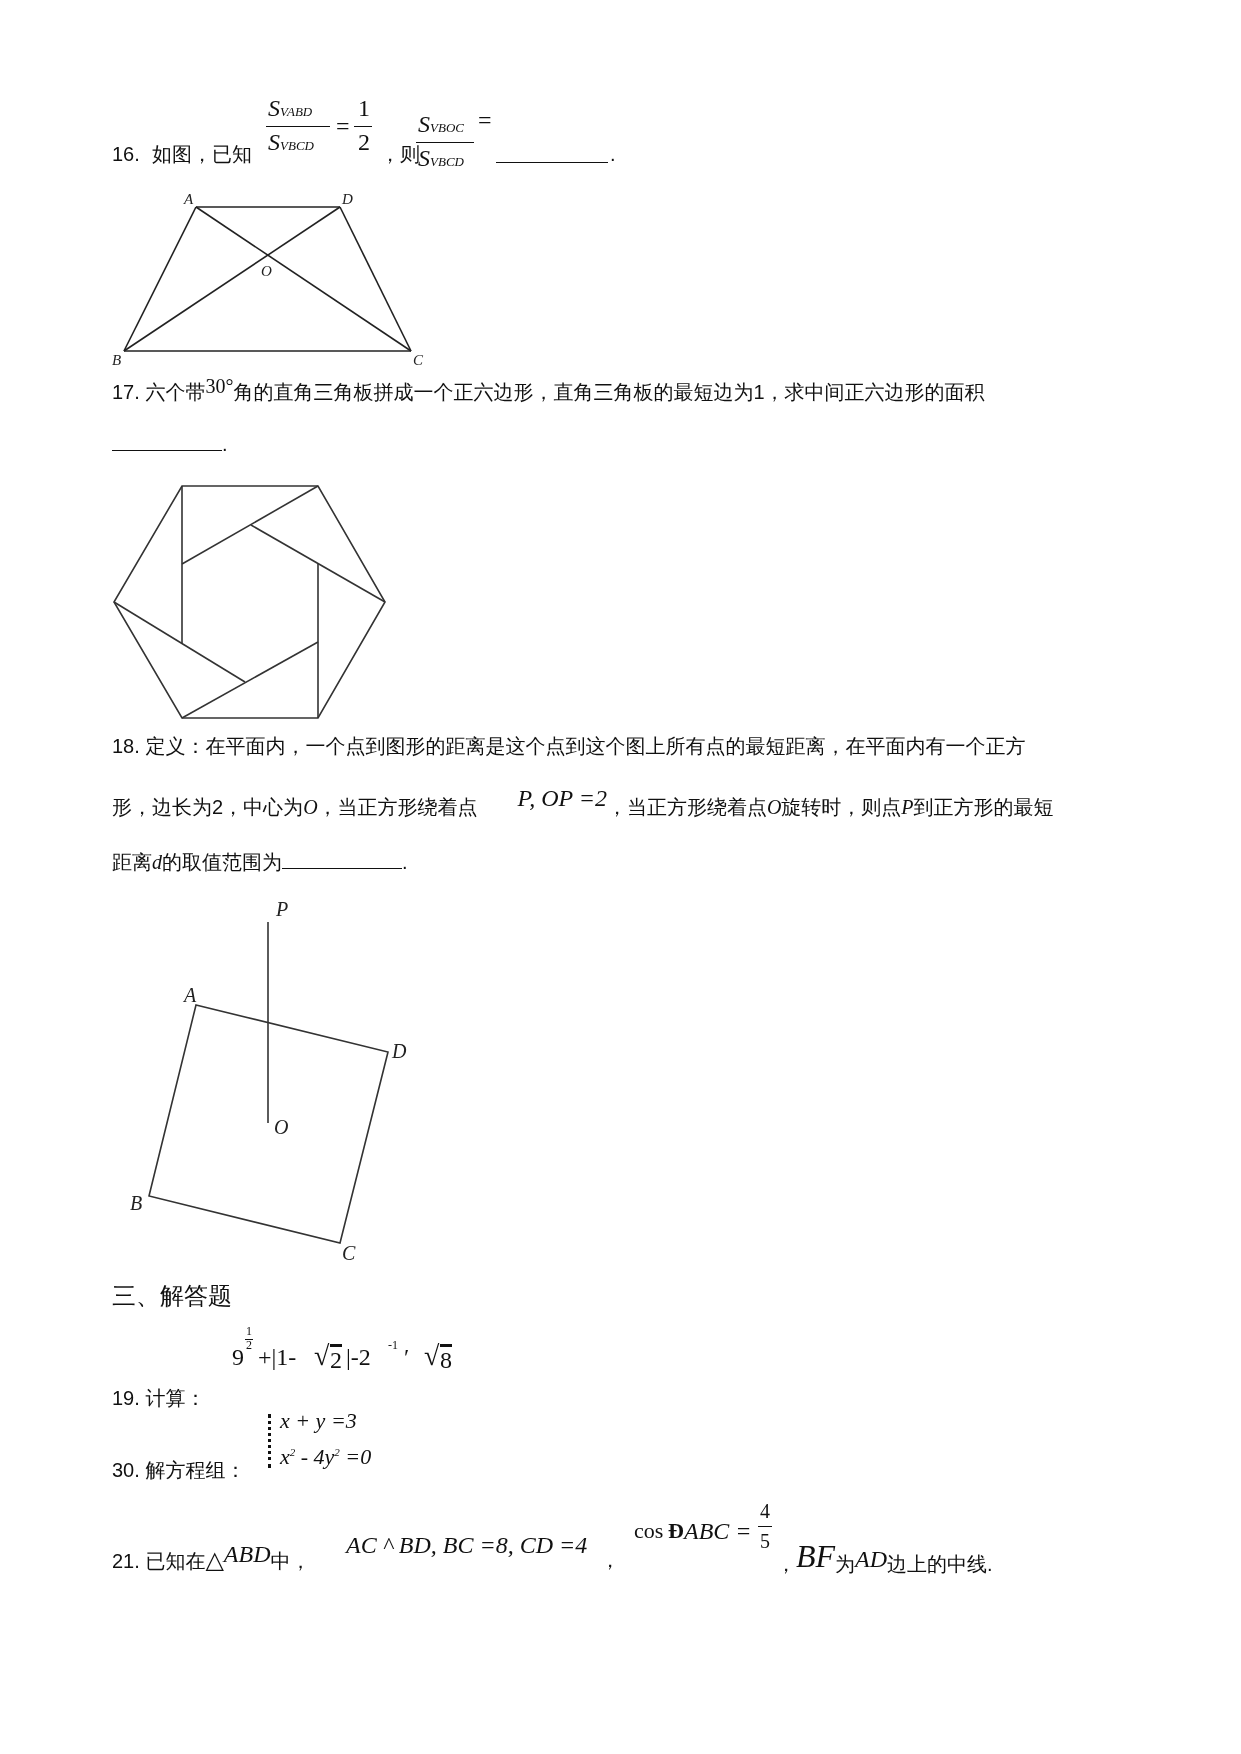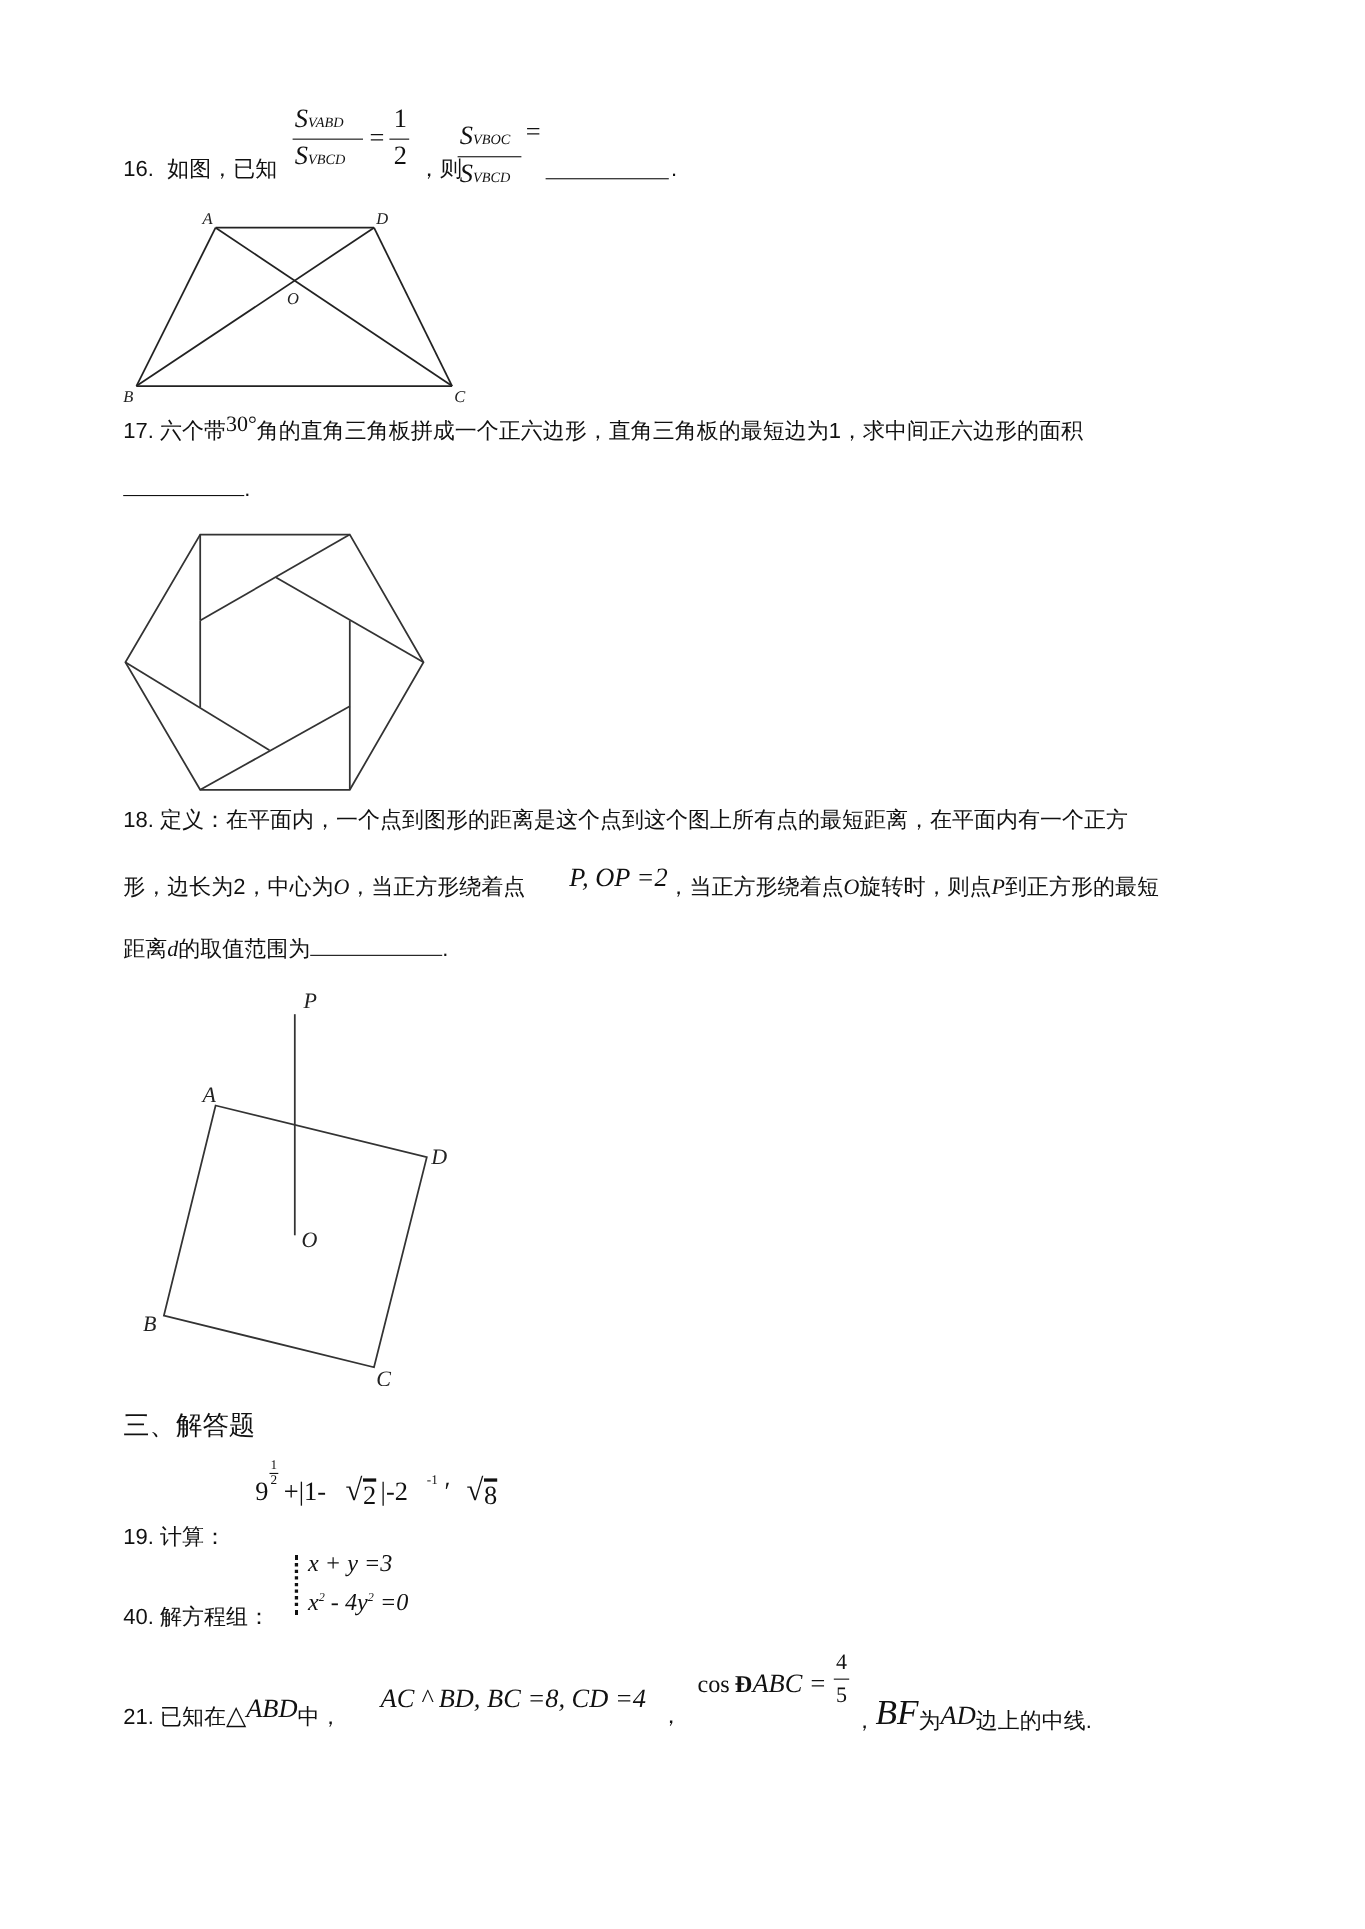--- a/index.html
+++ b/index.html
@@ -131,21 +131,21 @@
   <span class="abs" style="left:82px; top:10px; font-weight:bold; font-size:28px;">√</span>
   <span class="abs" style="left:98px; top:14px; border-top:3px solid #111;">2</span>
   <span class="abs" style="left:114px; top:14px;">|-2</span>
   <span class="abs" style="left:156px; top:8px; font-size:12px;">-1</span>
   <span class="abs" style="left:172px; top:14px;">′</span>
   <span class="abs" style="left:192px; top:10px; font-weight:bold; font-size:28px;">√</span>
   <span class="abs" style="left:208px; top:14px; border-top:3px solid #111;">8</span>
 </div>
 
 <div class="abs txt" style="left:112px; top:1458px;">
-  <span>40.</span>
+  <span>30.</span>
   <span>解方程组：</span>
 </div>
 <div class="abs" style="left:268px; top:1414px; width:3px; height:54px; border-left:3px dotted #111;"></div>
 <div class="abs math" style="left:280px; top:1408px; font-size:22px; white-space:nowrap;">x + y =3</div>
 <div class="abs math" style="left:280px; top:1444px; font-size:22px; white-space:nowrap;">
   <span>x</span><sup style="font-size:11px;">2</sup><span> - 4y</span><sup style="font-size:11px;">2</sup><span> =0</span>
 </div>
 
 <div class="abs txt" style="left:112px; top:1548px;">
   <span>21.</span>

